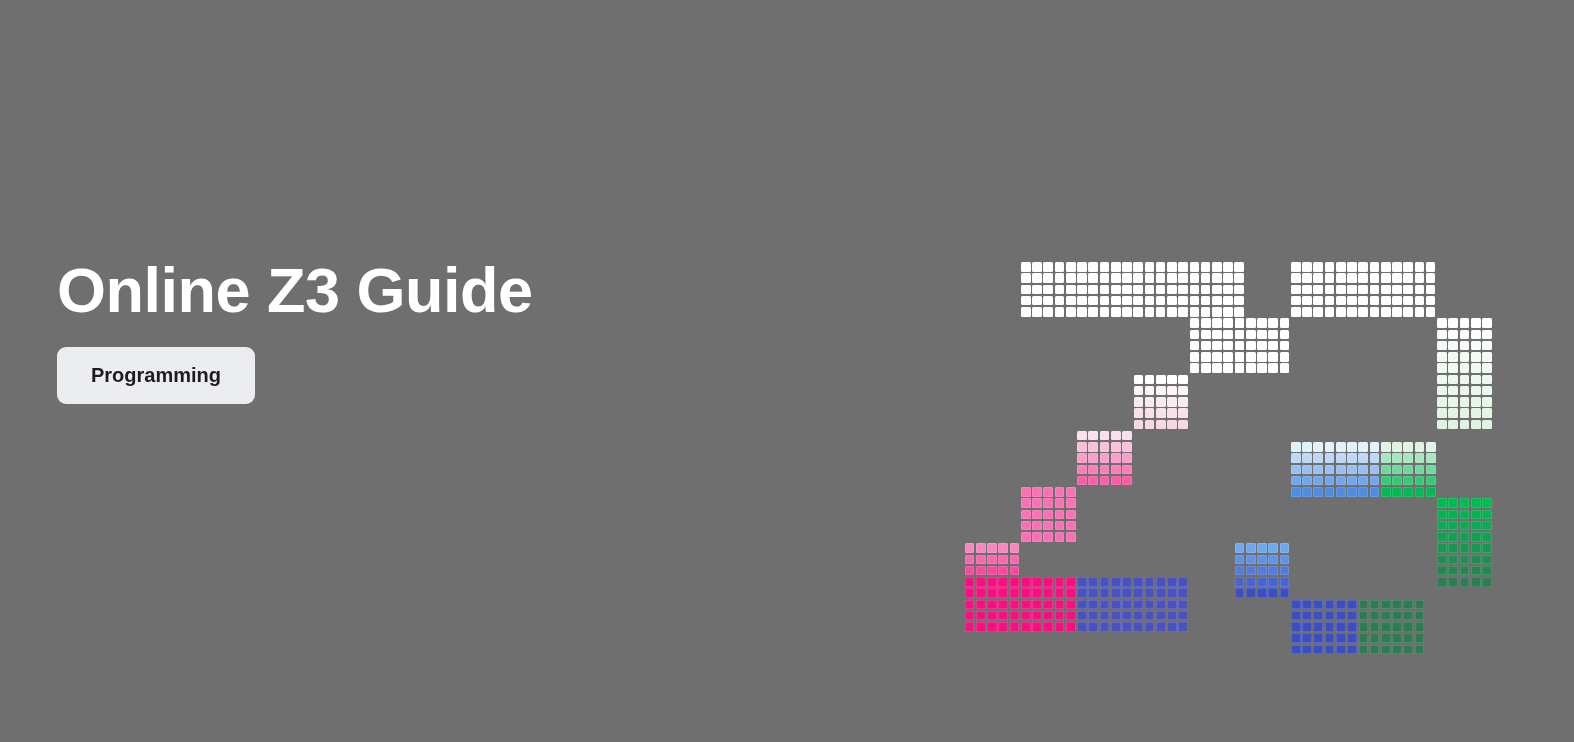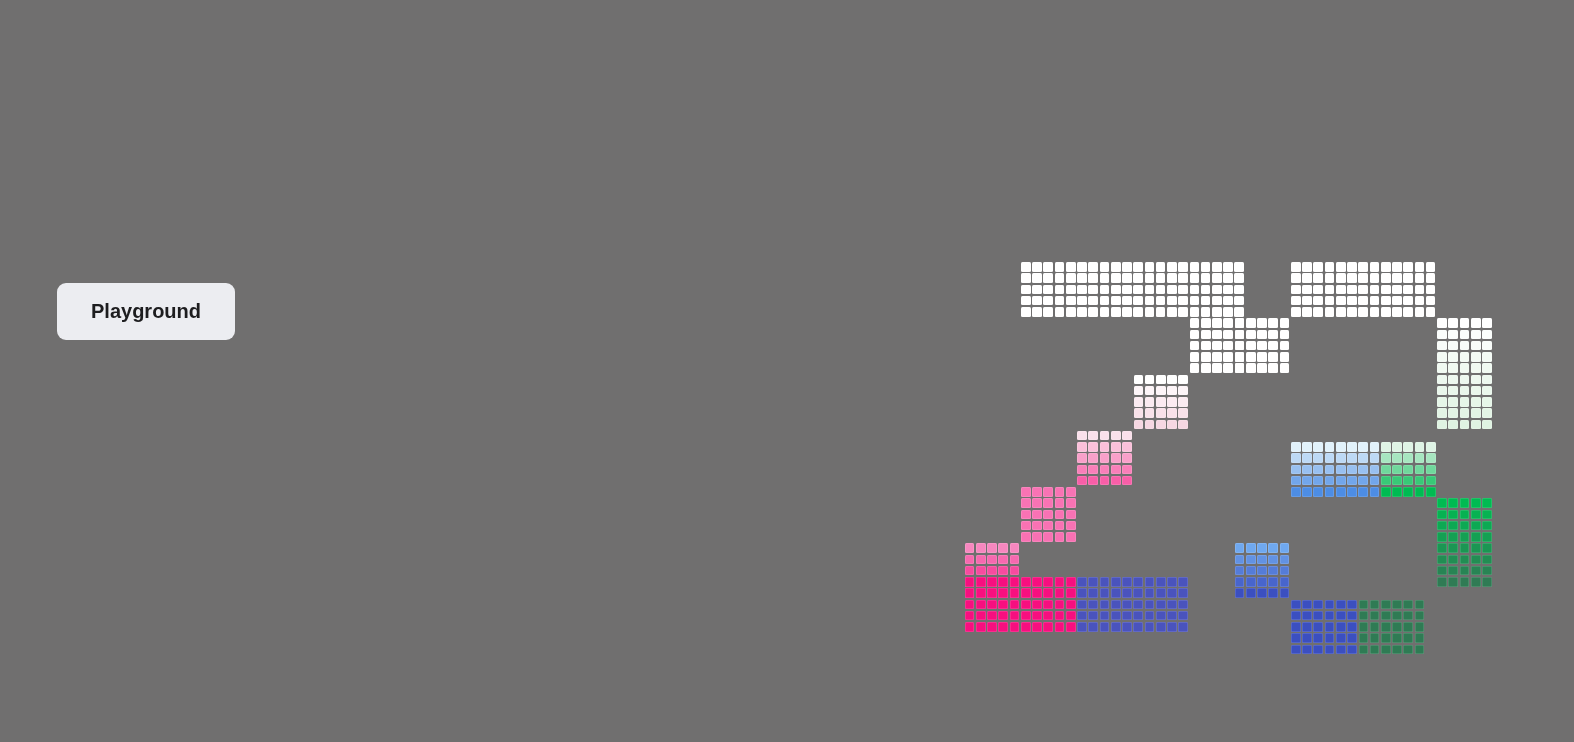--- a/index.html
+++ b/index.html
@@ -87,23 +87,24 @@
     border-radius: 1.5px;
     box-shadow: inset 0 0 0 0.5px rgba(255,255,255,0.25);
   }
 </style>
 </head>
 <body>
 
 <div id="hero">
 
   <div id="hero-text">
+    <h1 id="page-title">Online Z3 Guide</h1>
 
     <div id="nav-buttons">
-      <button class="nav-button">Playground</button>
+      <button class="nav-button">Programming</button>
     </div>
   </div>
 
   <div id="logo">
       <div class="glyph" style="left: 0px;">
         <div class="px-row" style="left: 0px; top: 0px;">
           <div class="px" style="width: 9.65px; height: 9.65px; margin-right: 1.6px; background: rgb(255, 255, 255);"></div>
           <div class="px" style="width: 9.65px; height: 9.65px; margin-right: 1.6px; background: rgb(255, 255, 255);"></div>
           <div class="px" style="width: 9.65px; height: 9.65px; margin-right: 1.6px; background: rgb(255, 255, 255);"></div>
           <div class="px" style="width: 9.65px; height: 9.65px; margin-right: 1.6px; background: rgb(255, 255, 255);"></div>

